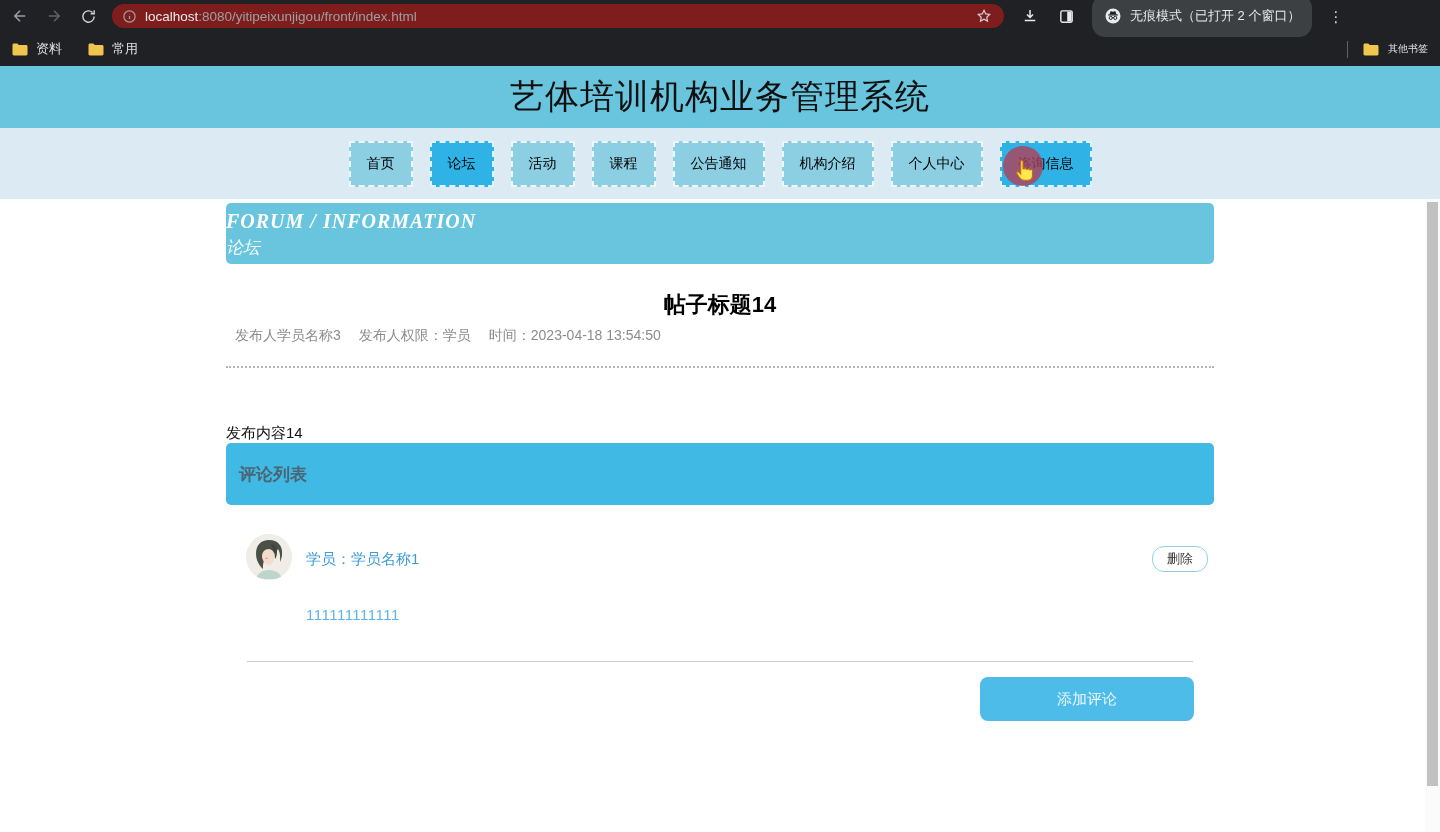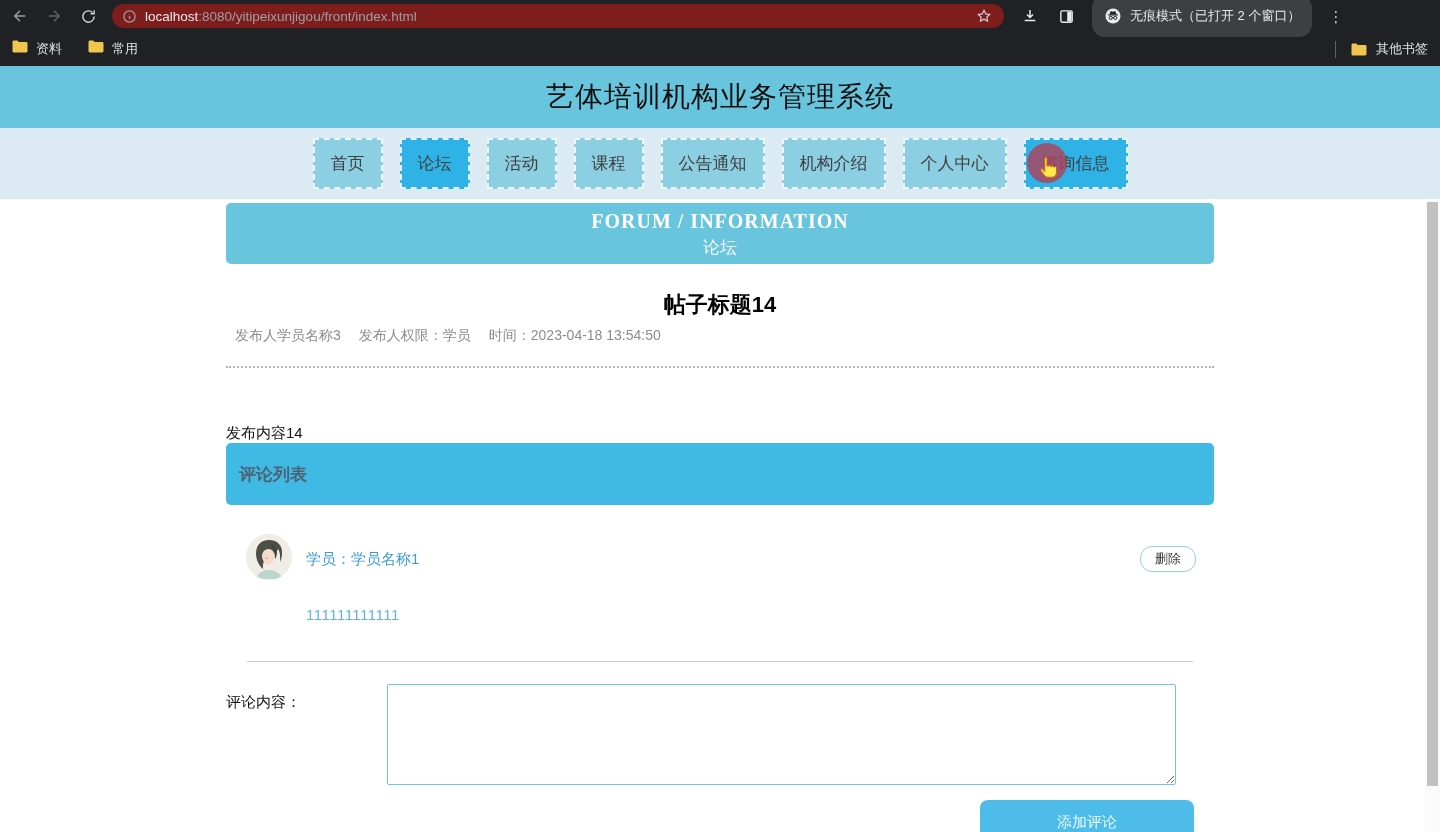--- a/index.html
+++ b/index.html
@@ -14,57 +14,57 @@
     border-radius:12px; display:flex; align-items:center; padding:0 10px; }
   .url-text { font-size:13.5px; color:#9aa0a6; margin-left:8px; white-space:nowrap; }
   .url-text .host { color:#e8eaed; }
   .url-star { margin-left:auto; }
   .toolbar-right { display:flex; align-items:center; gap:16px; margin-left:16px; }
   .incog-pill { height:42px; background:#3c4043; border-radius:13px; display:flex; align-items:center;
     gap:8px; padding:0 12px; color:#e8eaed; font-size:13px; white-space:nowrap; cursor:default; }
   .dots { color:#d0d2d6; font-size:15px; letter-spacing:0; line-height:5px; width:14px; text-align:center; cursor:pointer; }
 
   .bookmarks { height:34px; background:#202124; display:flex; align-items:center; padding:0 12px; }
-  .bm-item { display:flex; gap:8px; margin-right:26px; color:#dfe1e5; font-size:13px; cursor:pointer; }
-  .bm-right { margin-left:auto; display:flex; align-items:center; gap:9px; color:#dfe1e5; font-size:13px; cursor:pointer; }
+  .bm-item { display:flex; align-items:center; gap:8px; margin-right:26px; color:#dfe1e5; font-size:13px; cursor:pointer; }
+  .bm-right { margin-left:auto; display:flex; align-items:center; gap:9px; color:#dfe1e5; font-size:10px; cursor:pointer; }
   .bm-sep { width:1px; height:17px; background:#5f6368; margin-right:6px; }
 
   
   .site-header { height:62px; background:#69c5de; display:flex; align-items:center; justify-content:center; }
-  .site-title { font-size:28px; font-weight:500; color:#101010; letter-spacing:1px; }
+  .site-title { font-size:34px; font-weight:500; color:#101010; letter-spacing:1px; }
 
   .site-nav { height:71px; background:#dcebf3; display:flex; align-items:center; justify-content:center; gap:17px; }
-  .tab { position:relative; font-size:17px; color:#404040; background:#8ccfe3;
+  .tab { position:relative; font-size:14px; color:#000000; background:#8ccfe3;
     border:2px dashed rgba(255,255,255,.85); padding:12px 16px; cursor:pointer; white-space:nowrap; }
   .tab.active, .tab.hover { background:#2fb3e7; }
 
   .click-circle { position:absolute; left:1px; top:3px; width:40px; height:40px; border-radius:50%;
     background:rgba(178,62,84,.78); pointer-events:none; }
   .click-hand { position:absolute; left:11px; top:16px; width:26px; height:30px; pointer-events:none; }
 
   .main { width:988px; margin:4px auto 0; }
-  .banner { height:61px; background:#69c5de; border-radius:5px; text-align:center; padding-top:7px; }
+  .banner { height:61px; background:#69c5de; border-radius:5px; text-align:left; padding-top:7px;font-style:italic; }
   .banner-en { font-family:"Liberation Serif","DejaVu Serif",serif; font-size:20px; font-weight:600;
     color:#ffffff; letter-spacing:1px; }
   .banner-zh { font-size:17px; color:#fbfeff; margin-top:3px; }
 
   .post-title { margin-top:26px; text-align:center; font-size:22px; font-weight:bold; color:#000; }
   .post-meta { margin-top:7px; text-align:left; font-size:14px; color:#8c8c8c; }
   .post-meta span { margin:0 9px; }
   .dotted-divider { margin-top:21px; border-top:2px dotted #b5b5b5; }
   .post-content { margin-top:56px; font-size:15px; color:#141414; }
 
   .comments-header { height:62px; background:#41b9e5; border-radius:5px;
     display:flex; align-items:center; padding-left:13px; font-size:17px; font-weight:bold; color:#4a6472; }
 
   .comment { position:relative; margin-top:29px; padding-left:80px; }
   .avatar { position:absolute; left:20px; top:0; width:46px; height:46px; border-radius:50%;
     overflow:hidden; background:#efece6; }
   .comment-user { padding-top:16px; font-size:15px; color:#3b9bd8; }
-  .delete-btn { position:absolute; right:18px; top:12px; background:#fff; border:1px solid #8fd2ec;
+  .delete-btn { position:absolute; right:6px; top:12px; background:#fff; border:1px solid #8fd2ec;
     border-radius:12px; padding:3px 14px; font-size:13px; color:#3a3a3a; cursor:pointer; }
   .comment-text { margin-top:37px; font-size:15px; color:#5fb2ea; letter-spacing:.5px; }
 
   .solid-divider { margin:38px 21px 0 21px; border-top:1px solid #cccccc; }
 
   .comment-form { position:relative; margin-top:22px; padding-left:161px; }
   .form-label { position:absolute; left:0; top:9px; font-size:15px; color:#141414; }
   .comment-input { display:block; width:789px; height:101px; border:1px solid #70c4e8; border-radius:2px;
     resize:both; outline:none; font:14px "Liberation Sans","DejaVu Sans",sans-serif; color:#333; padding:6px; background:#fff; }
   .submit-row { margin-top:15px; }
@@ -211,24 +211,20 @@
         <path d="M25 10c4 1 6 4 6 8 0 3-1 6-2 7 0-5-1-9-4-15z" fill="#3f443c"></path>
       </svg>
     </span>
     <div class="comment-user">学员：学员名称1</div>
     <button class="delete-btn">删除</button>
     <div class="comment-text">111111111111</div>
   </div>
 
   <div class="solid-divider"></div>
 
-  <div class="comment-form">
-    <span class="form-label">评论内容：</span>
-    <textarea class="comment-input" style=""></textarea>
-  </div>
 
   <div class="submit-row">
     <button class="submit-btn">添加评论</button>
   </div>
 </div>
 
 <div class="scrollbar">
   <div class="scroll-thumb"></div>
 </div>
 

